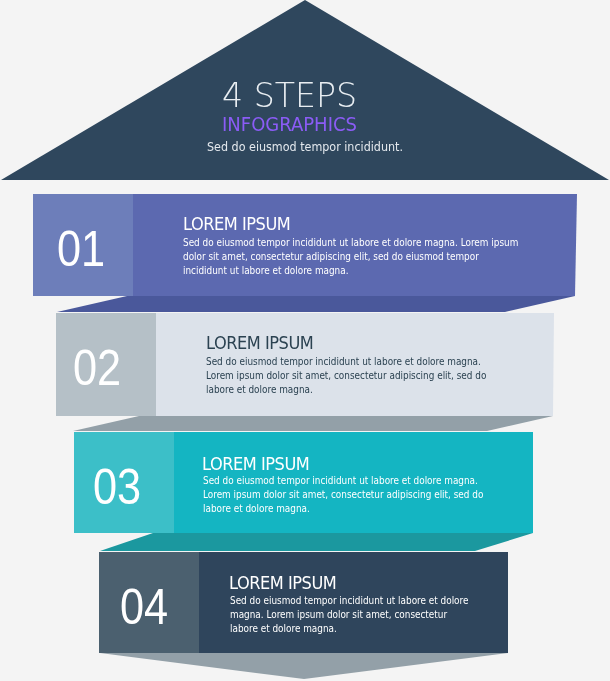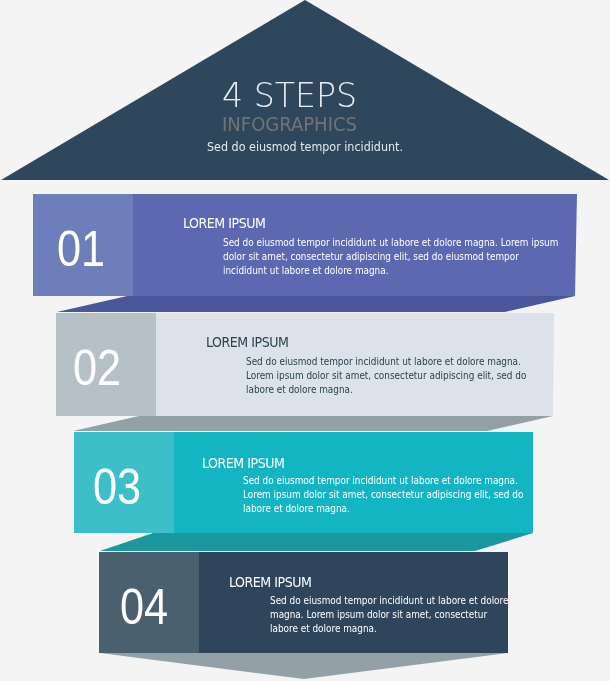--- a/index.html
+++ b/index.html
@@ -14,22 +14,22 @@
              font-stretch:normal;text-indent:-31px;}
   .hdr-sub{position:absolute;left:0;top:117px;width:610px;text-align:center;
            font-size:20px;line-height:14px;letter-spacing:0px;font-weight:400;
            font-stretch:condensed;text-indent:-31px;}
   .hdr-tag{position:absolute;left:0;top:141px;width:610px;text-align:center;
            font-size:12.4px;line-height:11px;font-weight:400;font-stretch:condensed;color:#e4e9ee;}
 
   .num{position:absolute;font-family:"Liberation Sans",sans-serif;font-size:49.5px;font-weight:400;
        font-stretch:normal;color:#fff;line-height:33px;white-space:nowrap;
        transform:scaleX(0.875);transform-origin:left top;}
-  .head{position:absolute;font-size:14px;line-height:11px;letter-spacing:-0.46px;font-weight:400;}
-  .body{position:absolute;font-size:9.9px;line-height:14.2px;font-weight:400;text-align:left;margin-left:40px;}
+  .head{position:absolute;font-size:18px;line-height:11px;letter-spacing:-0.46px;font-weight:400;}
+  .body{position:absolute;font-size:9.9px;line-height:14.2px;font-weight:400;text-align:left;}
 
   #num1{left:57px;top:232px;}
   #head1{left:183px;top:218px;}
   #body1{left:183px;top:236px;width:340px;}
 
   #num2{left:73px;top:351px;}
   #head2{left:206px;top:337px;}
   #body2{left:206px;top:355px;width:290px;}
 
   #num3{left:93px;top:470px;}
@@ -59,21 +59,21 @@
     <polygon id="sh-fold3" points="153,533 533,533 475,551 100,551" fill="#1b989f"></polygon>
     <polygon id="sh-num3" points="74,432 174,432 174,533 74,533" fill="#3cbfc8"></polygon>
     <polygon id="sh-pan3" points="174,432 533,432 533,533 174,533" fill="#14b5c2"></polygon>
 
     <polygon id="sh-fold4" points="100,653 508,653 304,679" fill="#93a0a8"></polygon>
     <polygon id="sh-num4" points="99,552 199,552 199,653 99,653" fill="#4b606f"></polygon>
     <polygon id="sh-pan4" points="199,552 508,552 508,653 199,653" fill="#2f455c"></polygon>
   </svg>
 
   <div class="hdr-title" style="color: rgb(233, 238, 242);">4 STEPS</div>
-  <div class="hdr-sub" style="color: #737373;">INFOGRAPHICS</div>
+  <div class="hdr-sub" style="color: #8b5cf6;">INFOGRAPHICS</div>
   <div class="hdr-tag">Sed do eiusmod tempor incididunt.</div>
 
   <div class="num" id="num1" style="color: rgb(255, 255, 255);">01</div>
   <div class="head" id="head1" style="color: rgb(255, 255, 255);">LOREM IPSUM</div>
   <div class="body" id="body1" style="color: rgb(255, 255, 255);">Sed do eiusmod tempor incididunt ut labore et dolore magna. Lorem ipsum dolor sit amet, consectetur adipiscing elit, sed do eiusmod tempor incididunt ut labore et dolore magna.</div>
 
   <div class="num" id="num2" style="color: rgb(255, 255, 255);">02</div>
   <div class="head" id="head2" style="color: rgb(43, 66, 81);">LOREM IPSUM</div>
   <div class="body" id="body2" style="color: rgb(43, 66, 81);">Sed do eiusmod tempor incididunt ut labore et dolore magna. Lorem ipsum dolor sit amet, consectetur adipiscing elit, sed do labore et dolore magna.</div>
 

